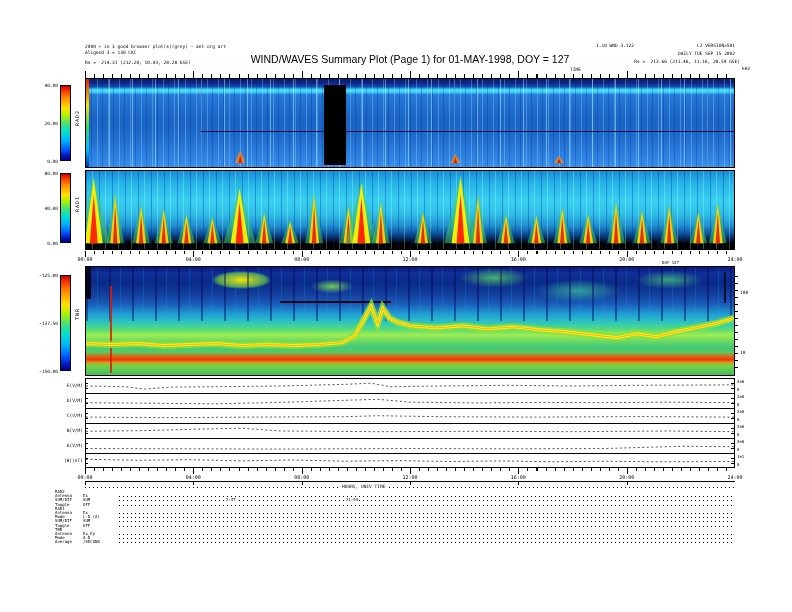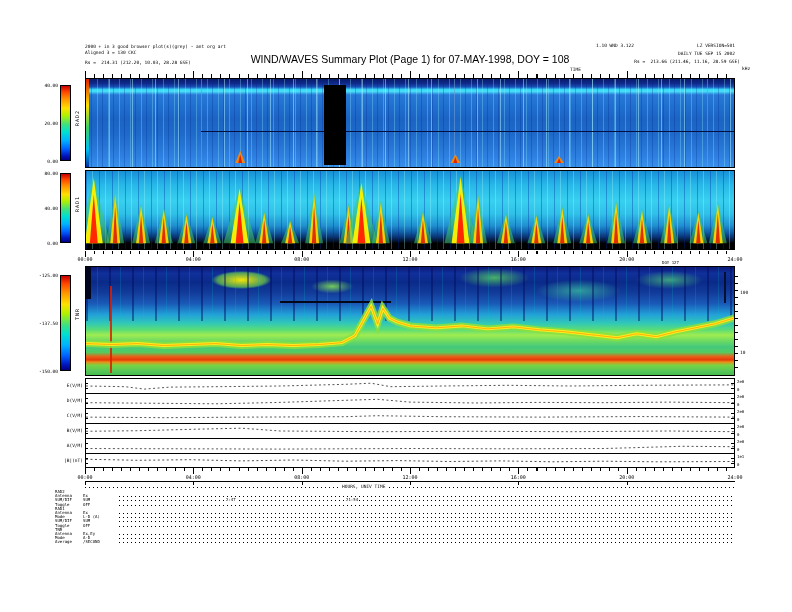--- a/index.html
+++ b/index.html
@@ -79,21 +79,21 @@
     font-family:"DejaVu Sans Mono",monospace;background:#fff;padding:0 1px;}
 </style>
 </head>
 <body>
 
 <div class="page">
 
   <div class="abs tiny" style="left:85px;top:44px;">2000 + in 3 good browser plot(s)(grey) - ant org art</div>
   <div class="abs tiny" style="left:85px;top:50px;">Aligned 3 = 130 CKC</div>
   <div class="abs tiny" style="left:85px;top:60px;">Rs =  214.31 (212.20, 10.03, 28.28 GSE)</div>
-  <div class="abs title" style="left:85px;top:53px;width:650px;text-align:center;">WIND/WAVES Summary Plot (Page 1) for 07-MAY-1998, DOY = 108</div>
+  <div class="abs title" style="left:85px;top:53px;width:650px;text-align:center;">WIND/WAVES Summary Plot (Page 1) for 01-MAY-1998, DOY = 127</div>
   <div class="abs tiny" style="left:596px;top:43px;">1.10 WND 3.122</div>
   <div class="abs tiny" style="right:57px;top:43px;">LZ VERSION=501</div>
   <div class="abs tiny" style="right:57px;top:51px;">DAILY TUE SEP 15 2002</div>
   <div class="abs tiny" style="right:52px;top:59px;">Rs =  213.66 (211.46, 11.16, 28.59 GSE)</div>
   <div class="abs tiny" style="left:570px;top:67px;">TIME</div>
   <div class="abs tiny" style="left:742px;top:66px;">kHz</div>
 
   <div class="tickrow-minor" style="top:74px;height:4px;"></div>
   <div class="tickrow-major" style="top:71px;height:7px;"></div>
 

